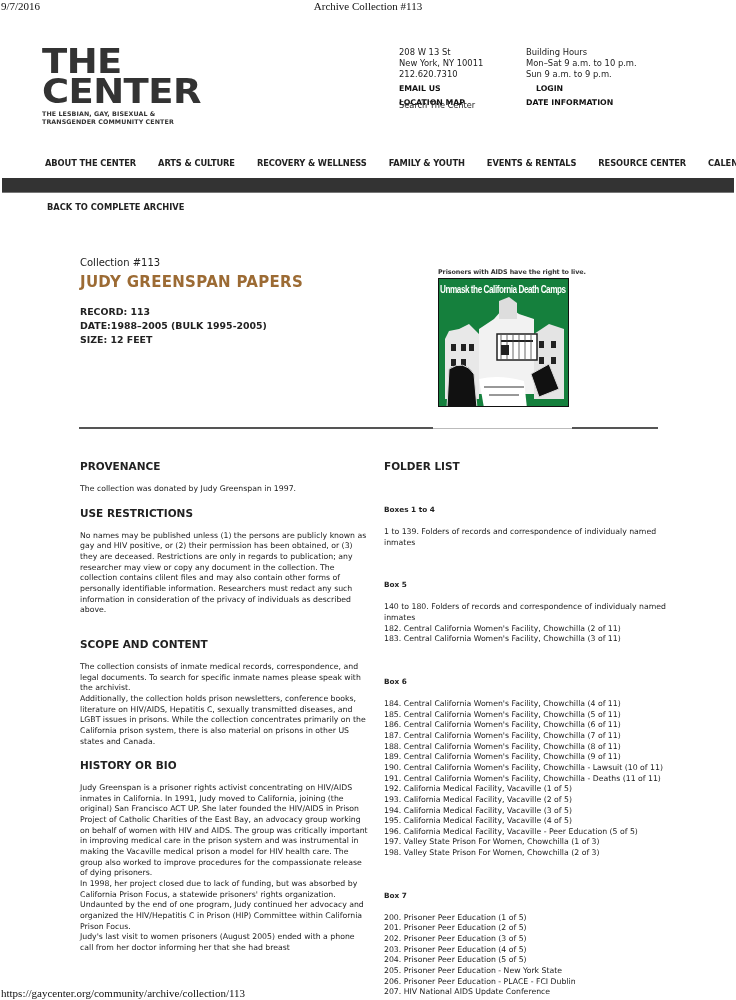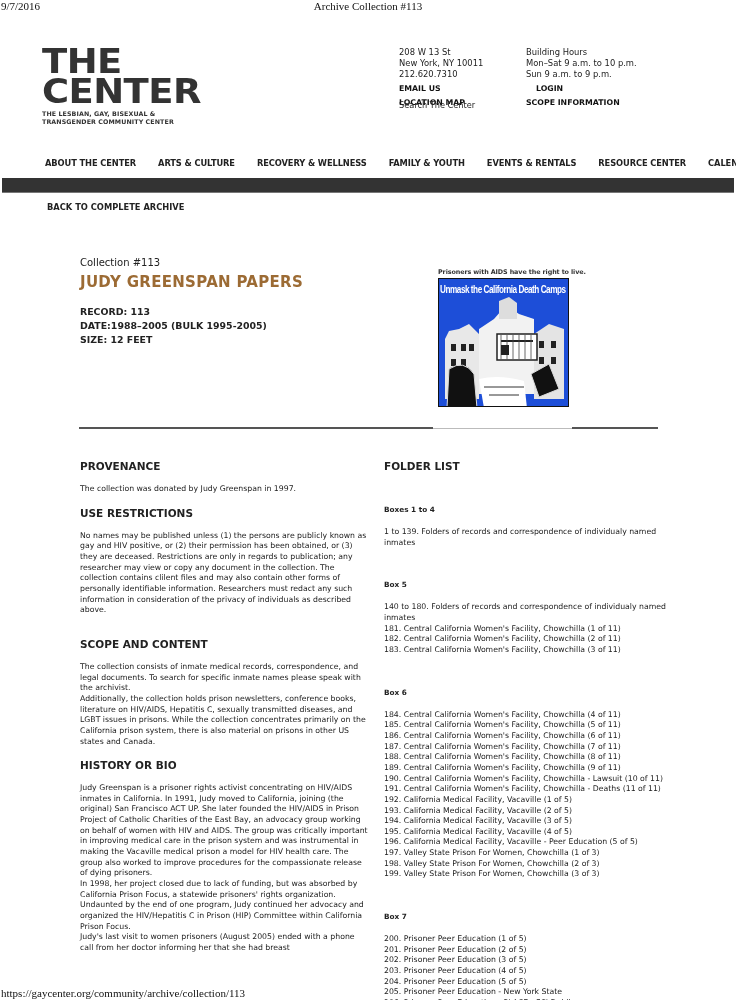--- a/index.html
+++ b/index.html
@@ -58,21 +58,21 @@
   .collection-title {
     position: absolute; left: 80px; top: 273px; font-size: 15px; font-weight: bold;
     color: #9c6b34; letter-spacing: 0.3px;
   }
   .meta { position: absolute; left: 80px; top: 305px; font-size: 9.4px; font-weight: bold; line-height: 14px; color: #222; }
 
   
   .poster { position: absolute; left: 438px; top: 268px; width: 132px; }
   .poster .caption { font-size: 6.4px; font-weight: bold; color: #333; letter-spacing: -0.1px; white-space: nowrap; }
   .poster .box {
-    margin-top: 2px; width: 131px; height: 129px; background: #1d4ed8; position: relative; overflow: hidden;
+    margin-top: 2px; width: 131px; height: 129px; background: #15803d; position: relative; overflow: hidden;
     border: 1px solid #111;
   }
   .poster .headline {
     position: absolute; left: 1px; top: 4px; color: #fff; font-family: "Liberation Sans", sans-serif;
     font-size: 10.5px; font-weight: bold; letter-spacing: -0.6px; white-space: nowrap;
     transform: scaleX(0.78); transform-origin: left;
   }
 
   
   .divider { position: absolute; top: 427px; height: 2px; }
@@ -112,21 +112,21 @@
   <span class="bold-link">EMAIL US</span>
   <span class="bold-link">LOCATION MAP</span>
 </div>
 <div class="search-link">Search The Center</div>
 
 <div class="contact hours">
   <span class="line">Building Hours</span>
   <span class="line">Mon–Sat 9 a.m. to 10 p.m.</span>
   <span class="line">Sun 9 a.m. to 9 p.m.</span>
   <span class="bold-link login-link">LOGIN</span>
-  <span class="bold-link">SCOPE INFORMATION</span>
+  <span class="bold-link">DATE INFORMATION</span>
 </div>
 
 <nav class="main-nav">
   <span class="nav-item">ABOUT THE CENTER</span>
   <span class="nav-item">ARTS &amp; CULTURE</span>
   <span class="nav-item">RECOVERY &amp; WELLNESS</span>
   <span class="nav-item">FAMILY &amp; YOUTH</span>
   <span class="nav-item">EVENTS &amp; RENTALS</span>
   <span class="nav-item">RESOURCE CENTER</span>
   <span class="nav-item">CALENDAR</span>
@@ -213,21 +213,20 @@
   <h2 class="section-head">FOLDER LIST</h2>
 
   <div class="box-head">Boxes 1 to 4</div>
   <div class="folder-group">
     <span class="folder-item">1 to 139. Folders of records and correspondence of individualy named inmates</span>
   </div>
 
   <div class="box-head">Box 5</div>
   <div class="folder-group">
     <span class="folder-item">140 to 180. Folders of records and correspondence of individualy named inmates</span>
-    <span class="folder-item">181. Central California Women's Facility, Chowchilla (1 of 11)</span>
     <span class="folder-item">182. Central California Women's Facility, Chowchilla (2 of 11)</span>
     <span class="folder-item">183. Central California Women's Facility, Chowchilla (3 of 11)</span>
   </div>
 
   <div class="box-head">Box 6</div>
   <div class="folder-group">
     <span class="folder-item">184. Central California Women's Facility, Chowchilla (4 of 11)</span>
     <span class="folder-item">185. Central California Women's Facility, Chowchilla (5 of 11)</span>
     <span class="folder-item">186. Central California Women's Facility, Chowchilla (6 of 11)</span>
     <span class="folder-item">187. Central California Women's Facility, Chowchilla (7 of 11)</span>
@@ -235,21 +234,20 @@
     <span class="folder-item">189. Central California Women's Facility, Chowchilla (9 of 11)</span>
     <span class="folder-item">190. Central California Women's Facility, Chowchilla - Lawsuit (10 of 11)</span>
     <span class="folder-item">191. Central California Women's Facility, Chowchilla - Deaths (11 of 11)</span>
     <span class="folder-item">192. California Medical Facility, Vacaville (1 of 5)</span>
     <span class="folder-item">193. California Medical Facility, Vacaville (2 of 5)</span>
     <span class="folder-item">194. California Medical Facility, Vacaville (3 of 5)</span>
     <span class="folder-item">195. California Medical Facility, Vacaville (4 of 5)</span>
     <span class="folder-item">196. California Medical Facility, Vacaville - Peer Education (5 of 5)</span>
     <span class="folder-item">197. Valley State Prison For Women, Chowchilla (1 of 3)</span>
     <span class="folder-item">198. Valley State Prison For Women, Chowchilla (2 of 3)</span>
-    <span class="folder-item">199. Valley State Prison For Women, Chowchilla (3 of 3)</span>
   </div>
 
   <div class="box-head">Box 7</div>
   <div class="folder-group">
     <span class="folder-item">200. Prisoner Peer Education (1 of 5)</span>
     <span class="folder-item">201. Prisoner Peer Education (2 of 5)</span>
     <span class="folder-item">202. Prisoner Peer Education (3 of 5)</span>
     <span class="folder-item">203. Prisoner Peer Education (4 of 5)</span>
     <span class="folder-item">204. Prisoner Peer Education (5 of 5)</span>
     <span class="folder-item">205. Prisoner Peer Education - New York State</span>

